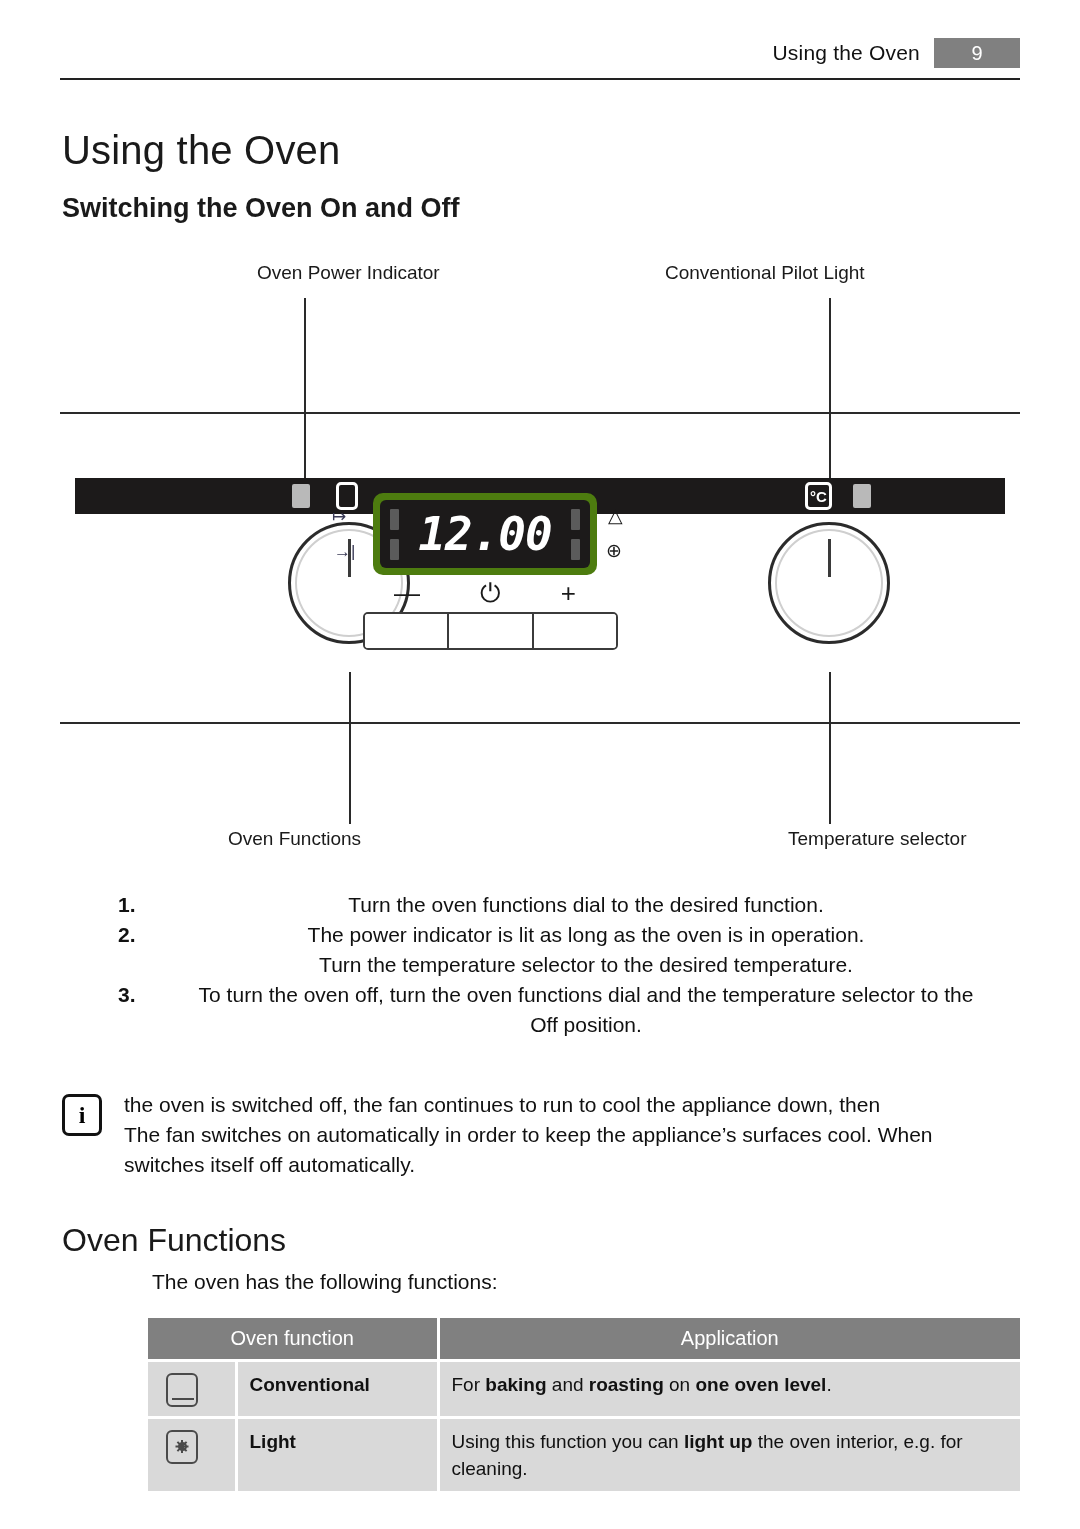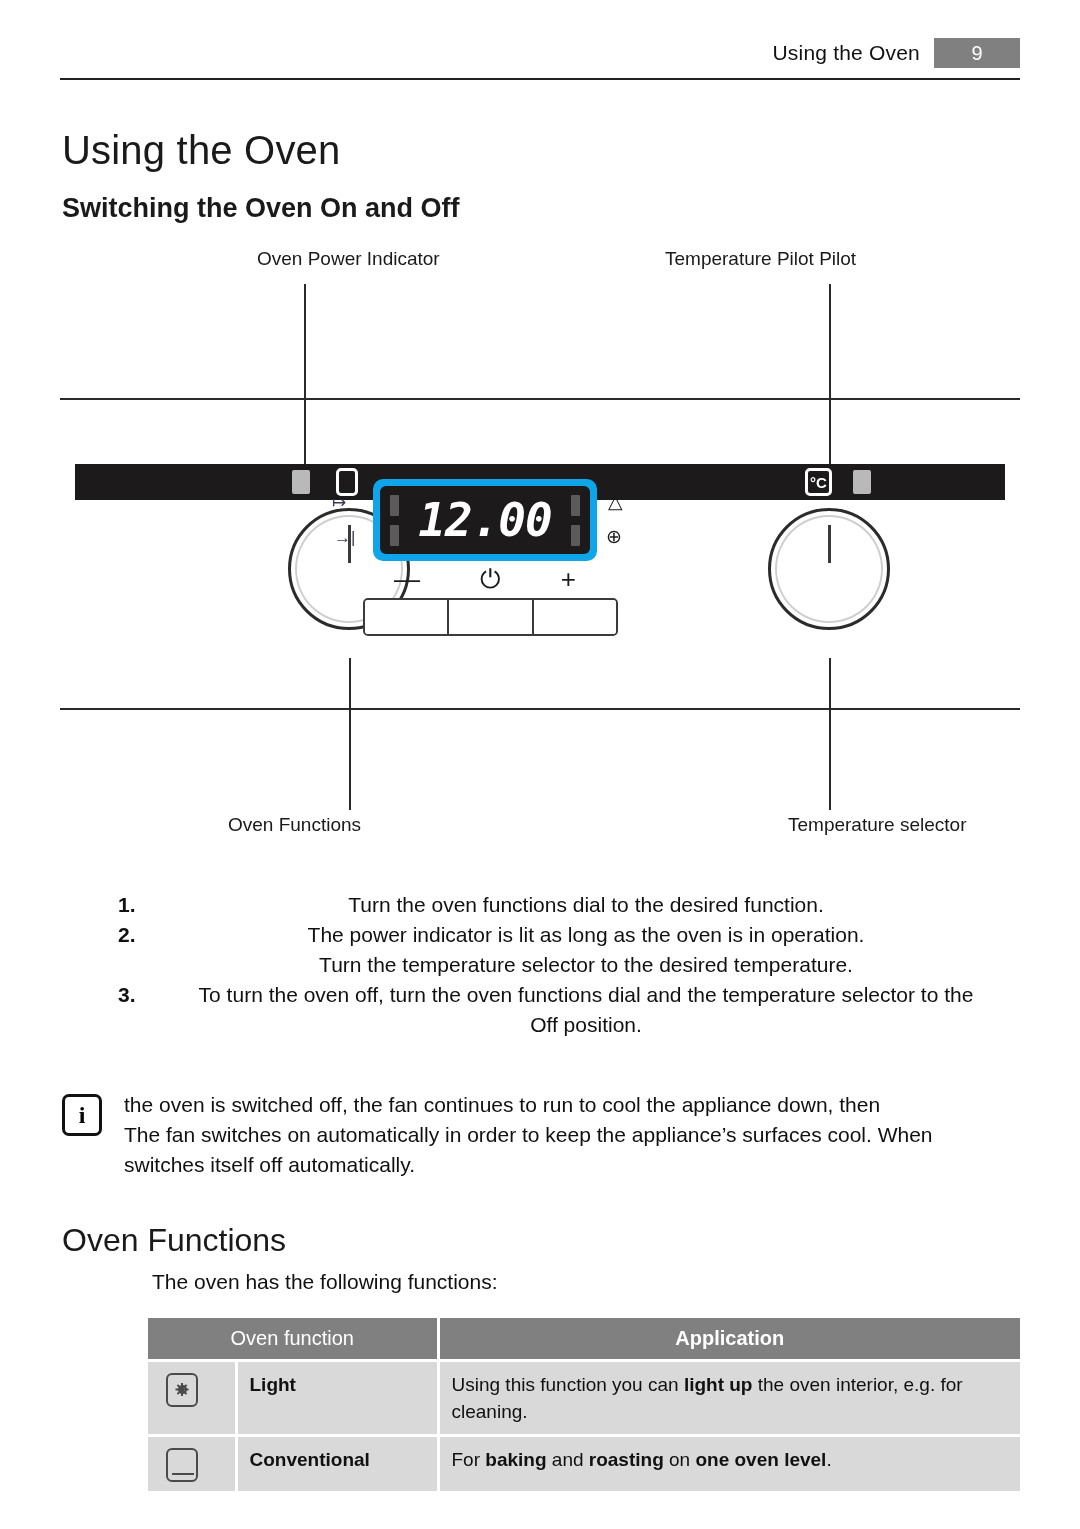--- a/index.html
+++ b/index.html
@@ -72,21 +72,21 @@
     top: 193px;
     font-size: 27px;
     font-weight: bold;
     color: #1a1a1a;
   }
 
   
   .diagram {
     position: absolute;
     left: 60px;
-    top: 236px;
+    top: 250px;
     width: 960px;
     height: 620px;
   }
   .callout-label {
     position: absolute;
     font-size: 19px;
     color: #1a1a1a;
     white-space: nowrap;
   }
   .lbl-power  { left: 197px; top: 12px; }
@@ -180,21 +180,21 @@
   .knob-left  { left: 228px; top: 272px; }
   .knob-right { left: 708px; top: 272px; }
 
   
   .display-shell {
     position: absolute;
     left: 313px;
     top: 243px;
     width: 224px;
     height: 82px;
-    background: #0ea5e9;
+    background: #4d7c0f;
     border-radius: 10px;
     padding: 7px;
   }
   .display-lcd {
     width: 100%;
     height: 100%;
     background: #1c1a1a;
     border-radius: 6px;
     display: flex;
     align-items: center;
@@ -355,21 +355,21 @@
   }
   .fn-table th {
     background: #808080;
     color: #ffffff;
     font-size: 20px;
     font-weight: normal;
     height: 42px;
     text-align: center;
     border-right: 3px solid #ffffff;
   }
-  .fn-table th:last-child { border-right: none; font-weight: bold; }
+  .fn-table th:last-child { border-right: none; }
   .fn-table td {
     background: #d9d9d9;
     border-top: 3px solid #ffffff;
     border-right: 3px solid #ffffff;
     vertical-align: top;
     padding: 9px 12px;
     font-size: 19px;
     line-height: 27px;
     color: #111;
   }
@@ -422,21 +422,21 @@
     <div class="page-number-box">9</div>
   </div>
   <div class="head-rule"></div>
 
   <h1 class="h1">Using the Oven</h1>
   <h2 class="h2">Switching the Oven On and Off</h2>
 
   <div class="diagram">
 
     <div class="callout-label lbl-power">Oven Power Indicator</div>
-    <div class="callout-label lbl-pilot">Temperature Pilot Pilot</div>
+    <div class="callout-label lbl-pilot">Conventional Pilot Light</div>
     <div class="callout-label lbl-funcs">Oven Functions</div>
     <div class="callout-label lbl-tsel">Temperature selector</div>
 
     <div class="leader leader-power"></div>
     <div class="leader leader-pilot"></div>
     <div class="leader leader-funcs"></div>
     <div class="leader leader-tsel"></div>
 
     <div class="hrule hrule-top"></div>
     <div class="hrule hrule-bot"></div>
@@ -536,39 +536,39 @@
     <thead>
       <tr>
         <th colspan="2">Oven function</th>
         <th>Application</th>
       </tr>
     </thead>
     <tbody>
       <tr>
         <td>
           <div class="fn-icon-box">
+            <div class="conv-line"></div>
+          </div>
+        </td>
+        <td class="cell-name">Conventional</td>
+        <td class="cell-app">
+          <span>For <b>baking</b> and <b>roasting</b> on <b>one oven level</b>.</span>
+        </td>
+      </tr>
+      <tr>
+        <td>
+          <div class="fn-icon-box">
             <div class="sun-core"></div>
             <div class="sun-ray" style="transform:rotate(0deg)"></div>
             <div class="sun-ray" style="transform:rotate(45deg)"></div>
             <div class="sun-ray" style="transform:rotate(90deg)"></div>
             <div class="sun-ray" style="transform:rotate(135deg)"></div>
           </div>
         </td>
         <td class="cell-name">Light</td>
         <td class="cell-app">
           <span>Using this function you can <b>light up</b> the oven interior, e.g. for cleaning.</span>
         </td>
       </tr>
-      <tr>
-        <td>
-          <div class="fn-icon-box">
-            <div class="conv-line"></div>
-          </div>
-        </td>
-        <td class="cell-name">Conventional</td>
-        <td class="cell-app">
-          <span>For <b>baking</b> and <b>roasting</b> on <b>one oven level</b>.</span>
-        </td>
-      </tr>
     </tbody>
   </table>
 
 </div>
 
 </body></html>

